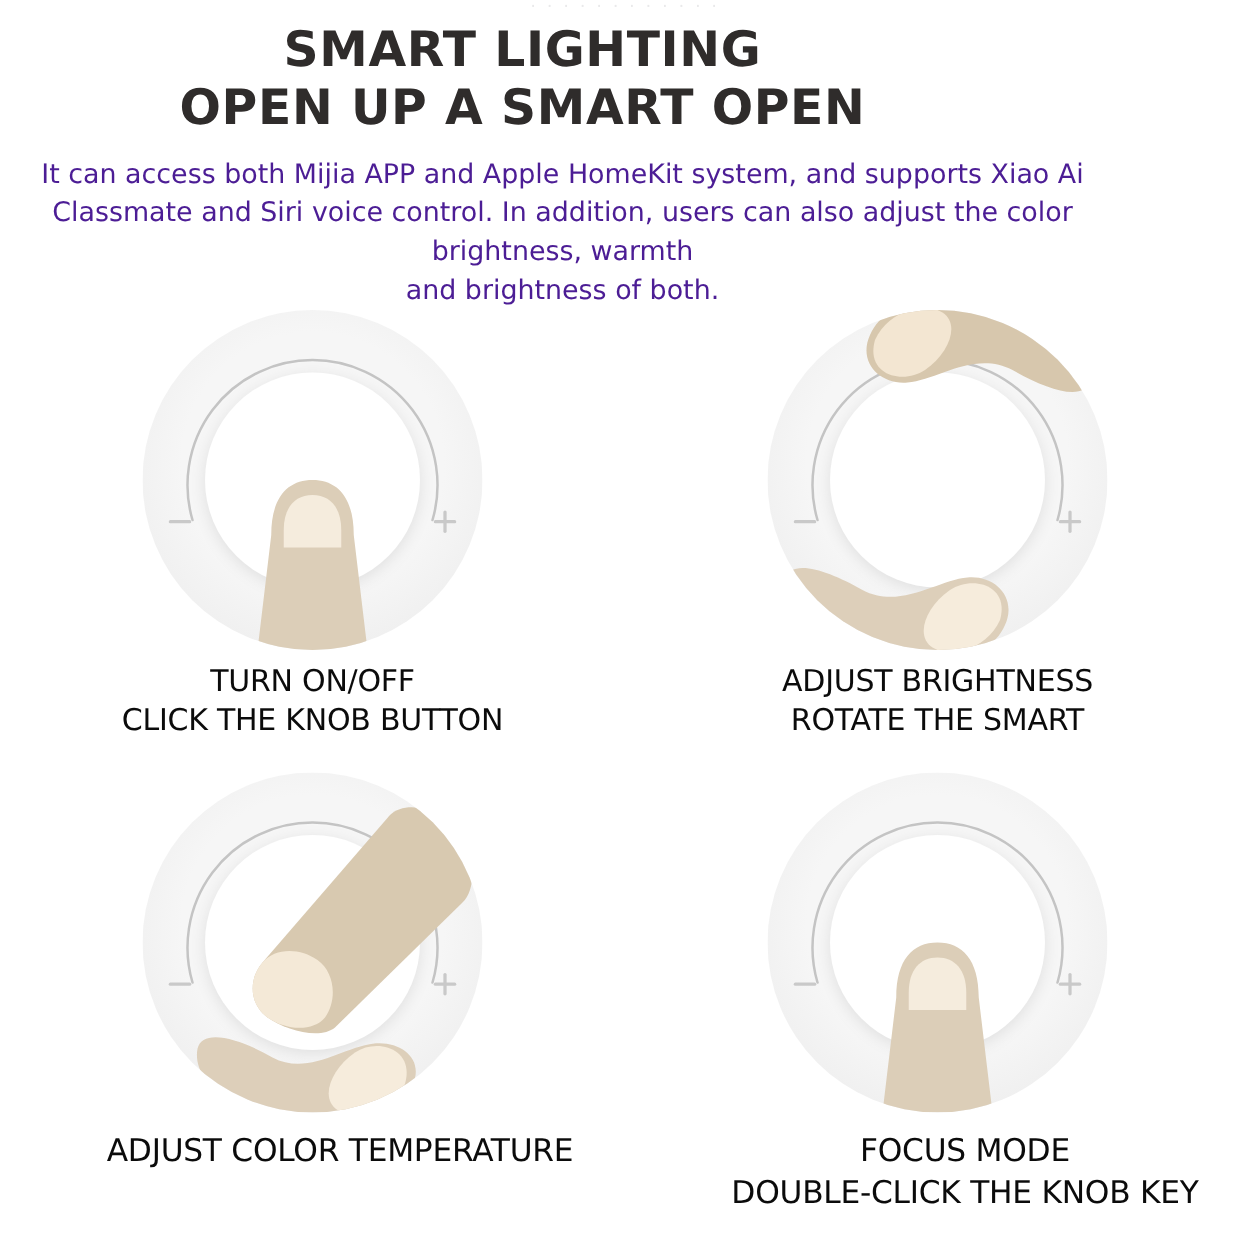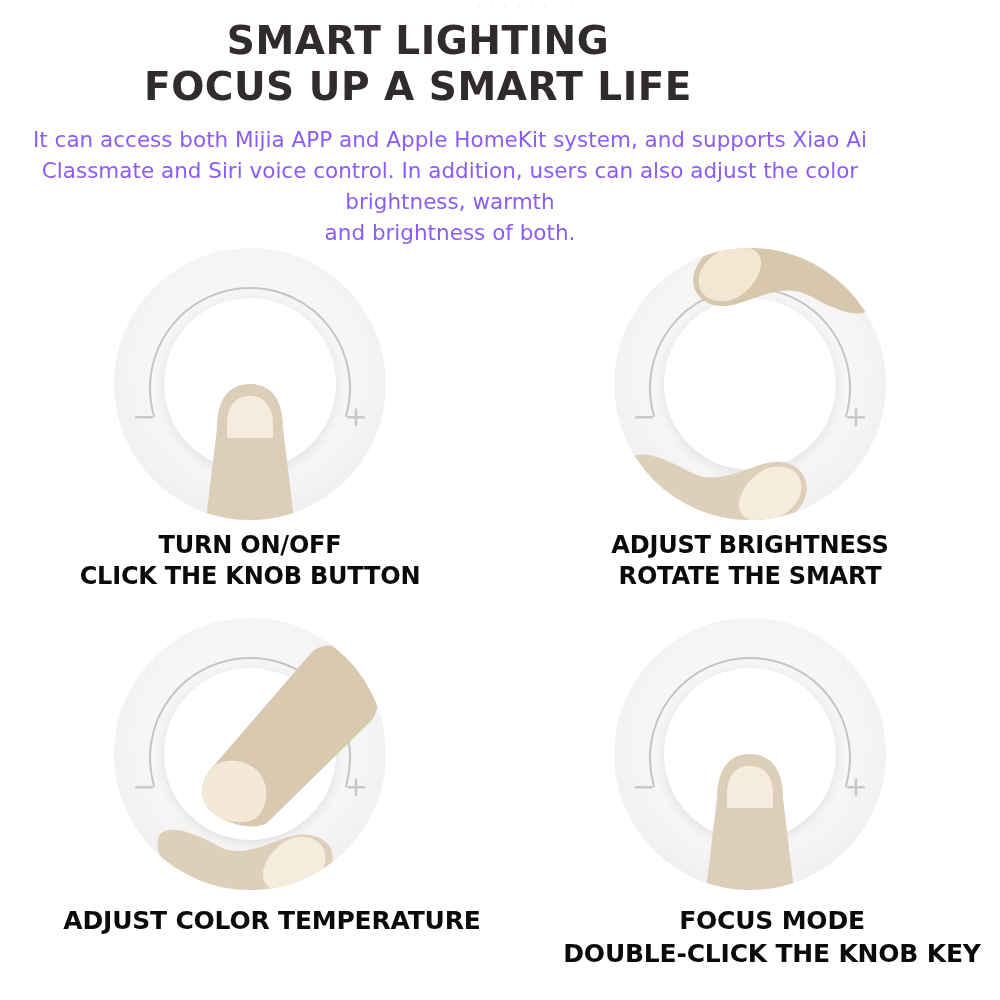--- a/index.html
+++ b/index.html
@@ -47,21 +47,21 @@
     margin: 0;
   }
   .title .line { display: block; }
 
   .subtitle {
     margin: 14px auto 0;
     width: 900px;
     font-family: "DejaVu Sans", sans-serif;
     font-size: 21.5px;
     line-height: 31px;
-    color: #8b5cf6;
+    color: #4c1d95;
     font-weight: normal;
   }
   .subtitle .line { display: block; }
 
   
   .grid {
     position: absolute;
     top: 248px; left: 0;
     width: 1000px;
     display: grid;
@@ -78,41 +78,41 @@
     position: relative;
     width: 272px;
     height: 272px;
   }
   .knob-svg { display: block; width: 272px; height: 272px; }
 
   .caption {
     margin-top: 10px;
     text-align: center;
     font-family: "DejaVu Sans", sans-serif;
-    font-weight: bold;
+    font-weight: normal;
     font-size: 24px;
     line-height: 31px;
     letter-spacing: -0.2px;
     color: #0b0b0b;
     white-space: nowrap;
   }
   .caption .line { display: block; }
 
   
   .row2 .caption { font-size: 25px; line-height: 33px; margin-top: 14px; margin-left: 44px; }
 </style>
 </head>
 <body>
 
 <div class="top-strip">· · ·   ·   ·   · ·     · ·   ·   · ·</div>
 
 <div class="header">
   <h1 class="title">
     <span class="line">SMART LIGHTING</span>
-    <span class="line">FOCUS UP A SMART LIFE</span>
+    <span class="line">OPEN UP A SMART OPEN</span>
   </h1>
   <p class="subtitle">
     <span class="line">It can access both Mijia APP and Apple HomeKit system, and supports Xiao Ai</span>
     <span class="line">Classmate and Siri voice control. In addition, users can also adjust the color</span>
     <span class="line">brightness, warmth</span>
     <span class="line">and brightness of both.</span>
   </p>
 </div>
 
 <div class="grid">

